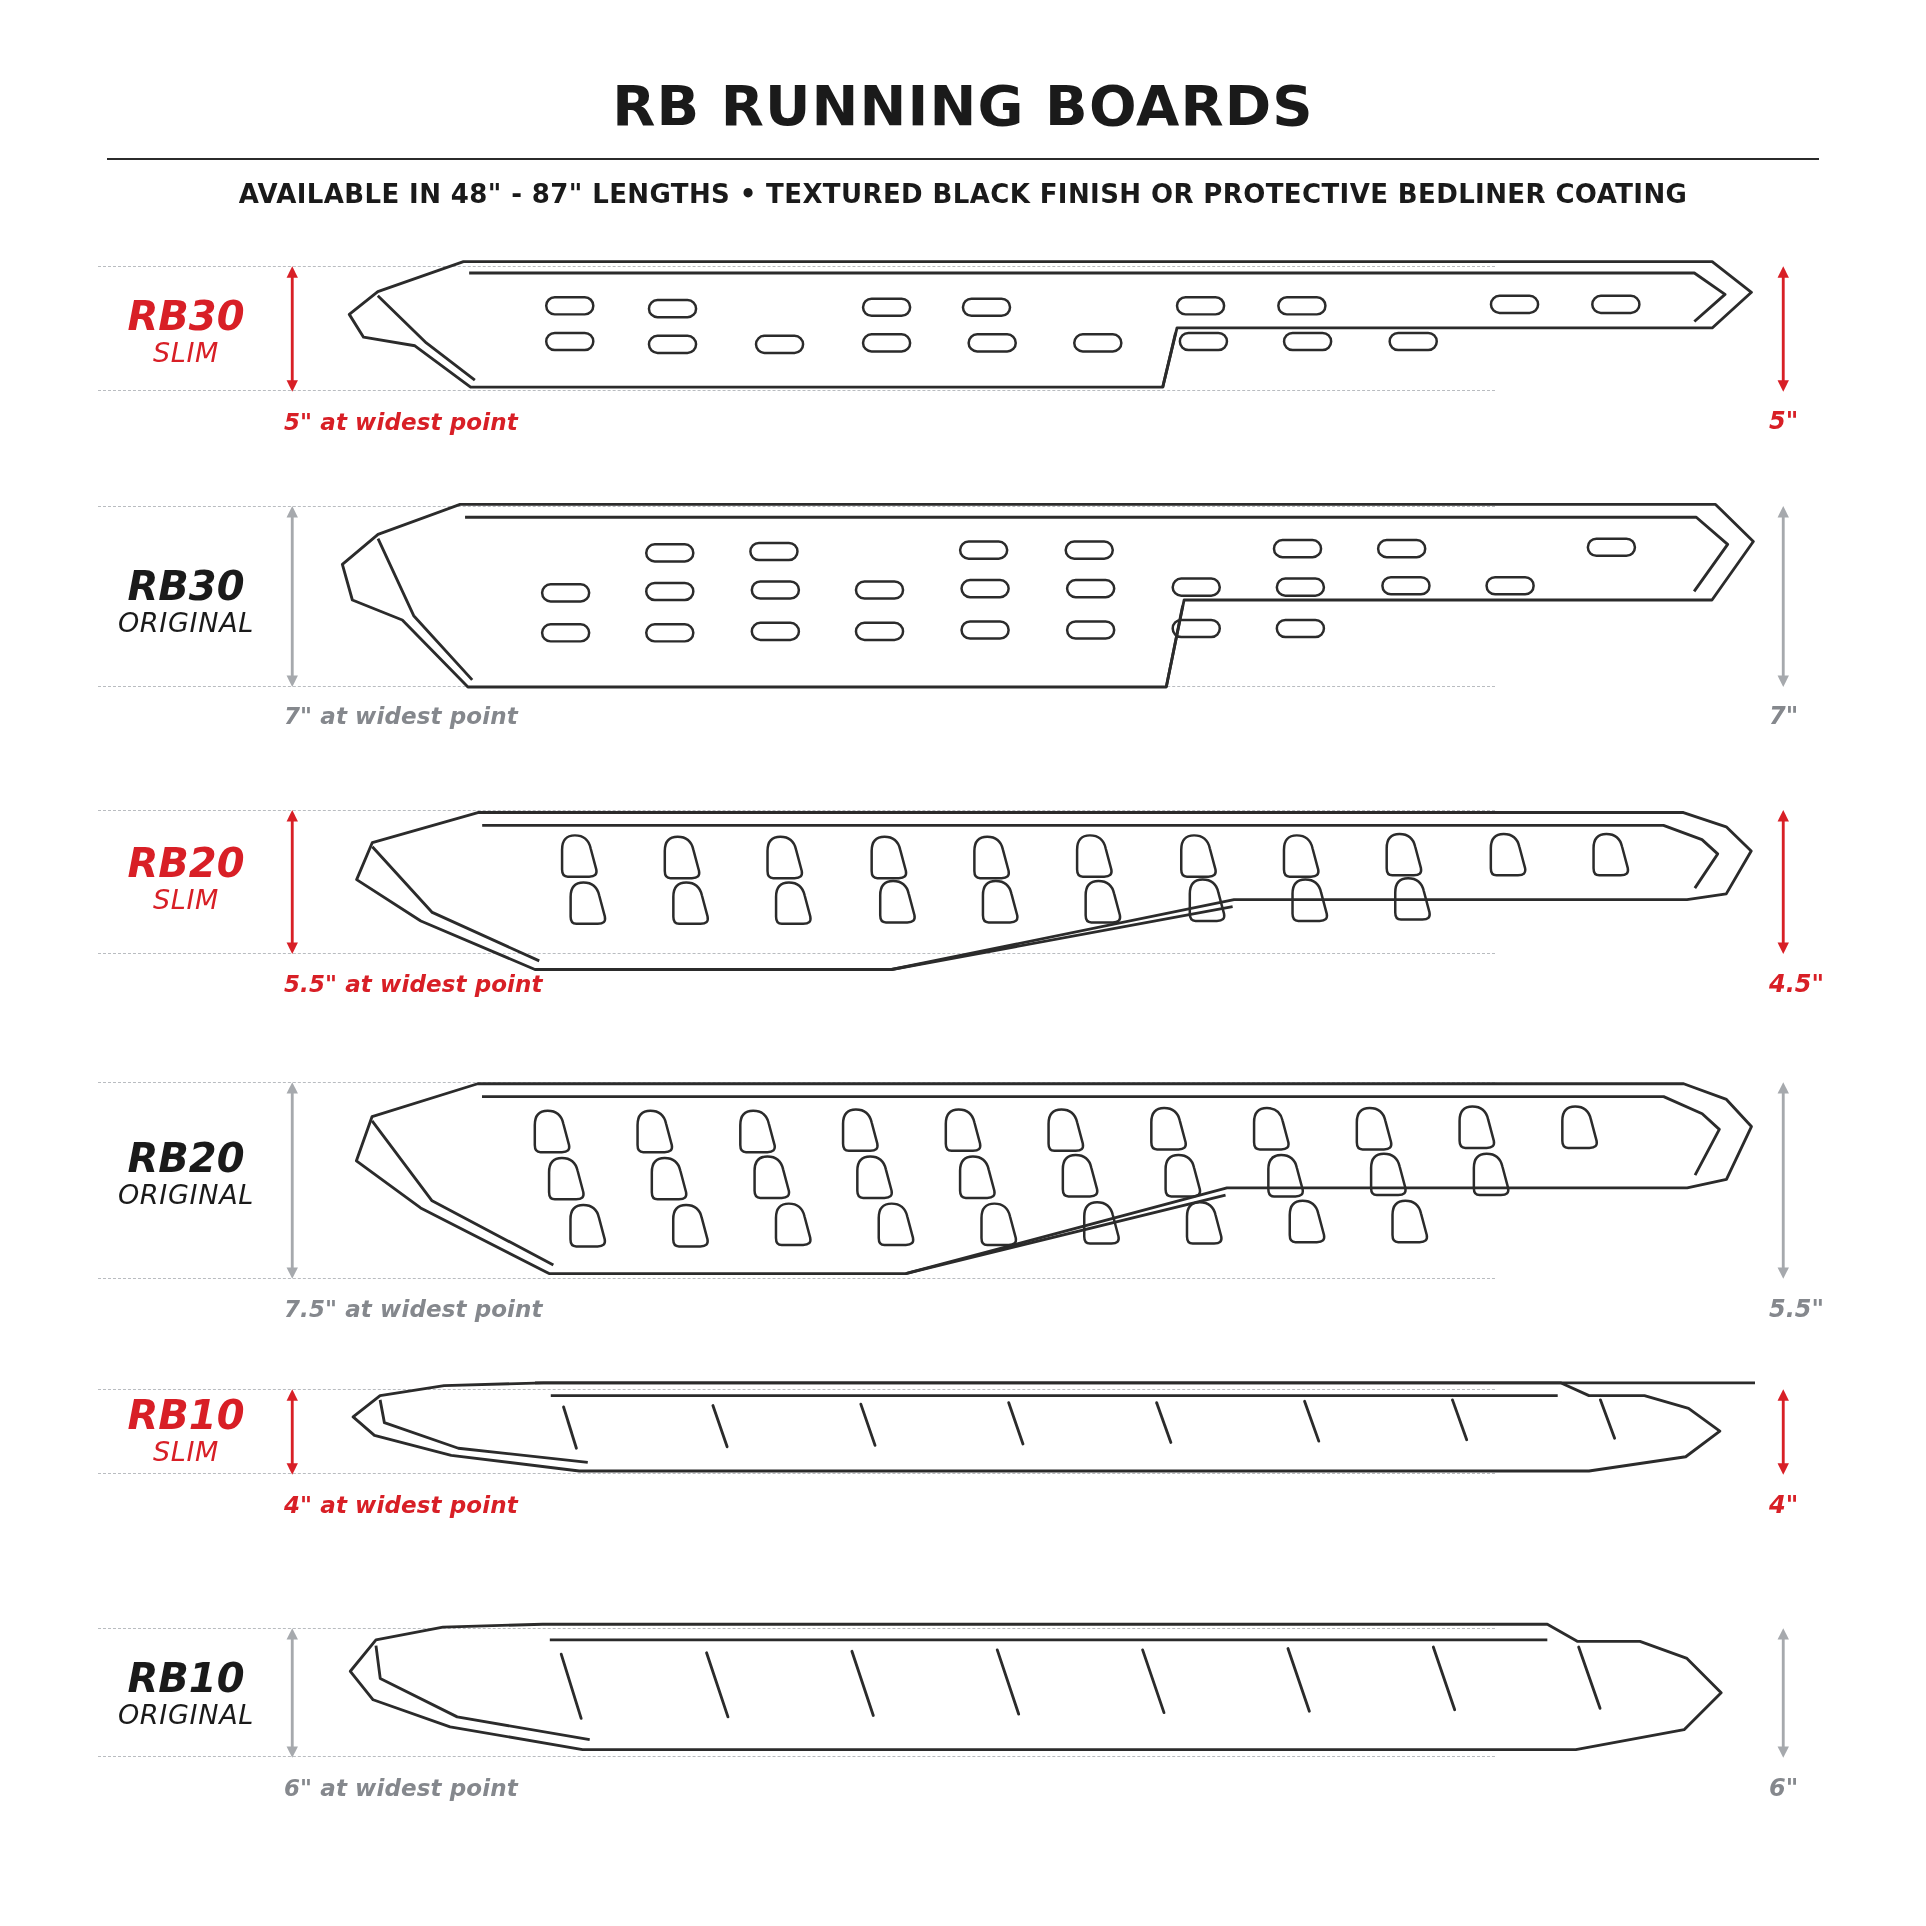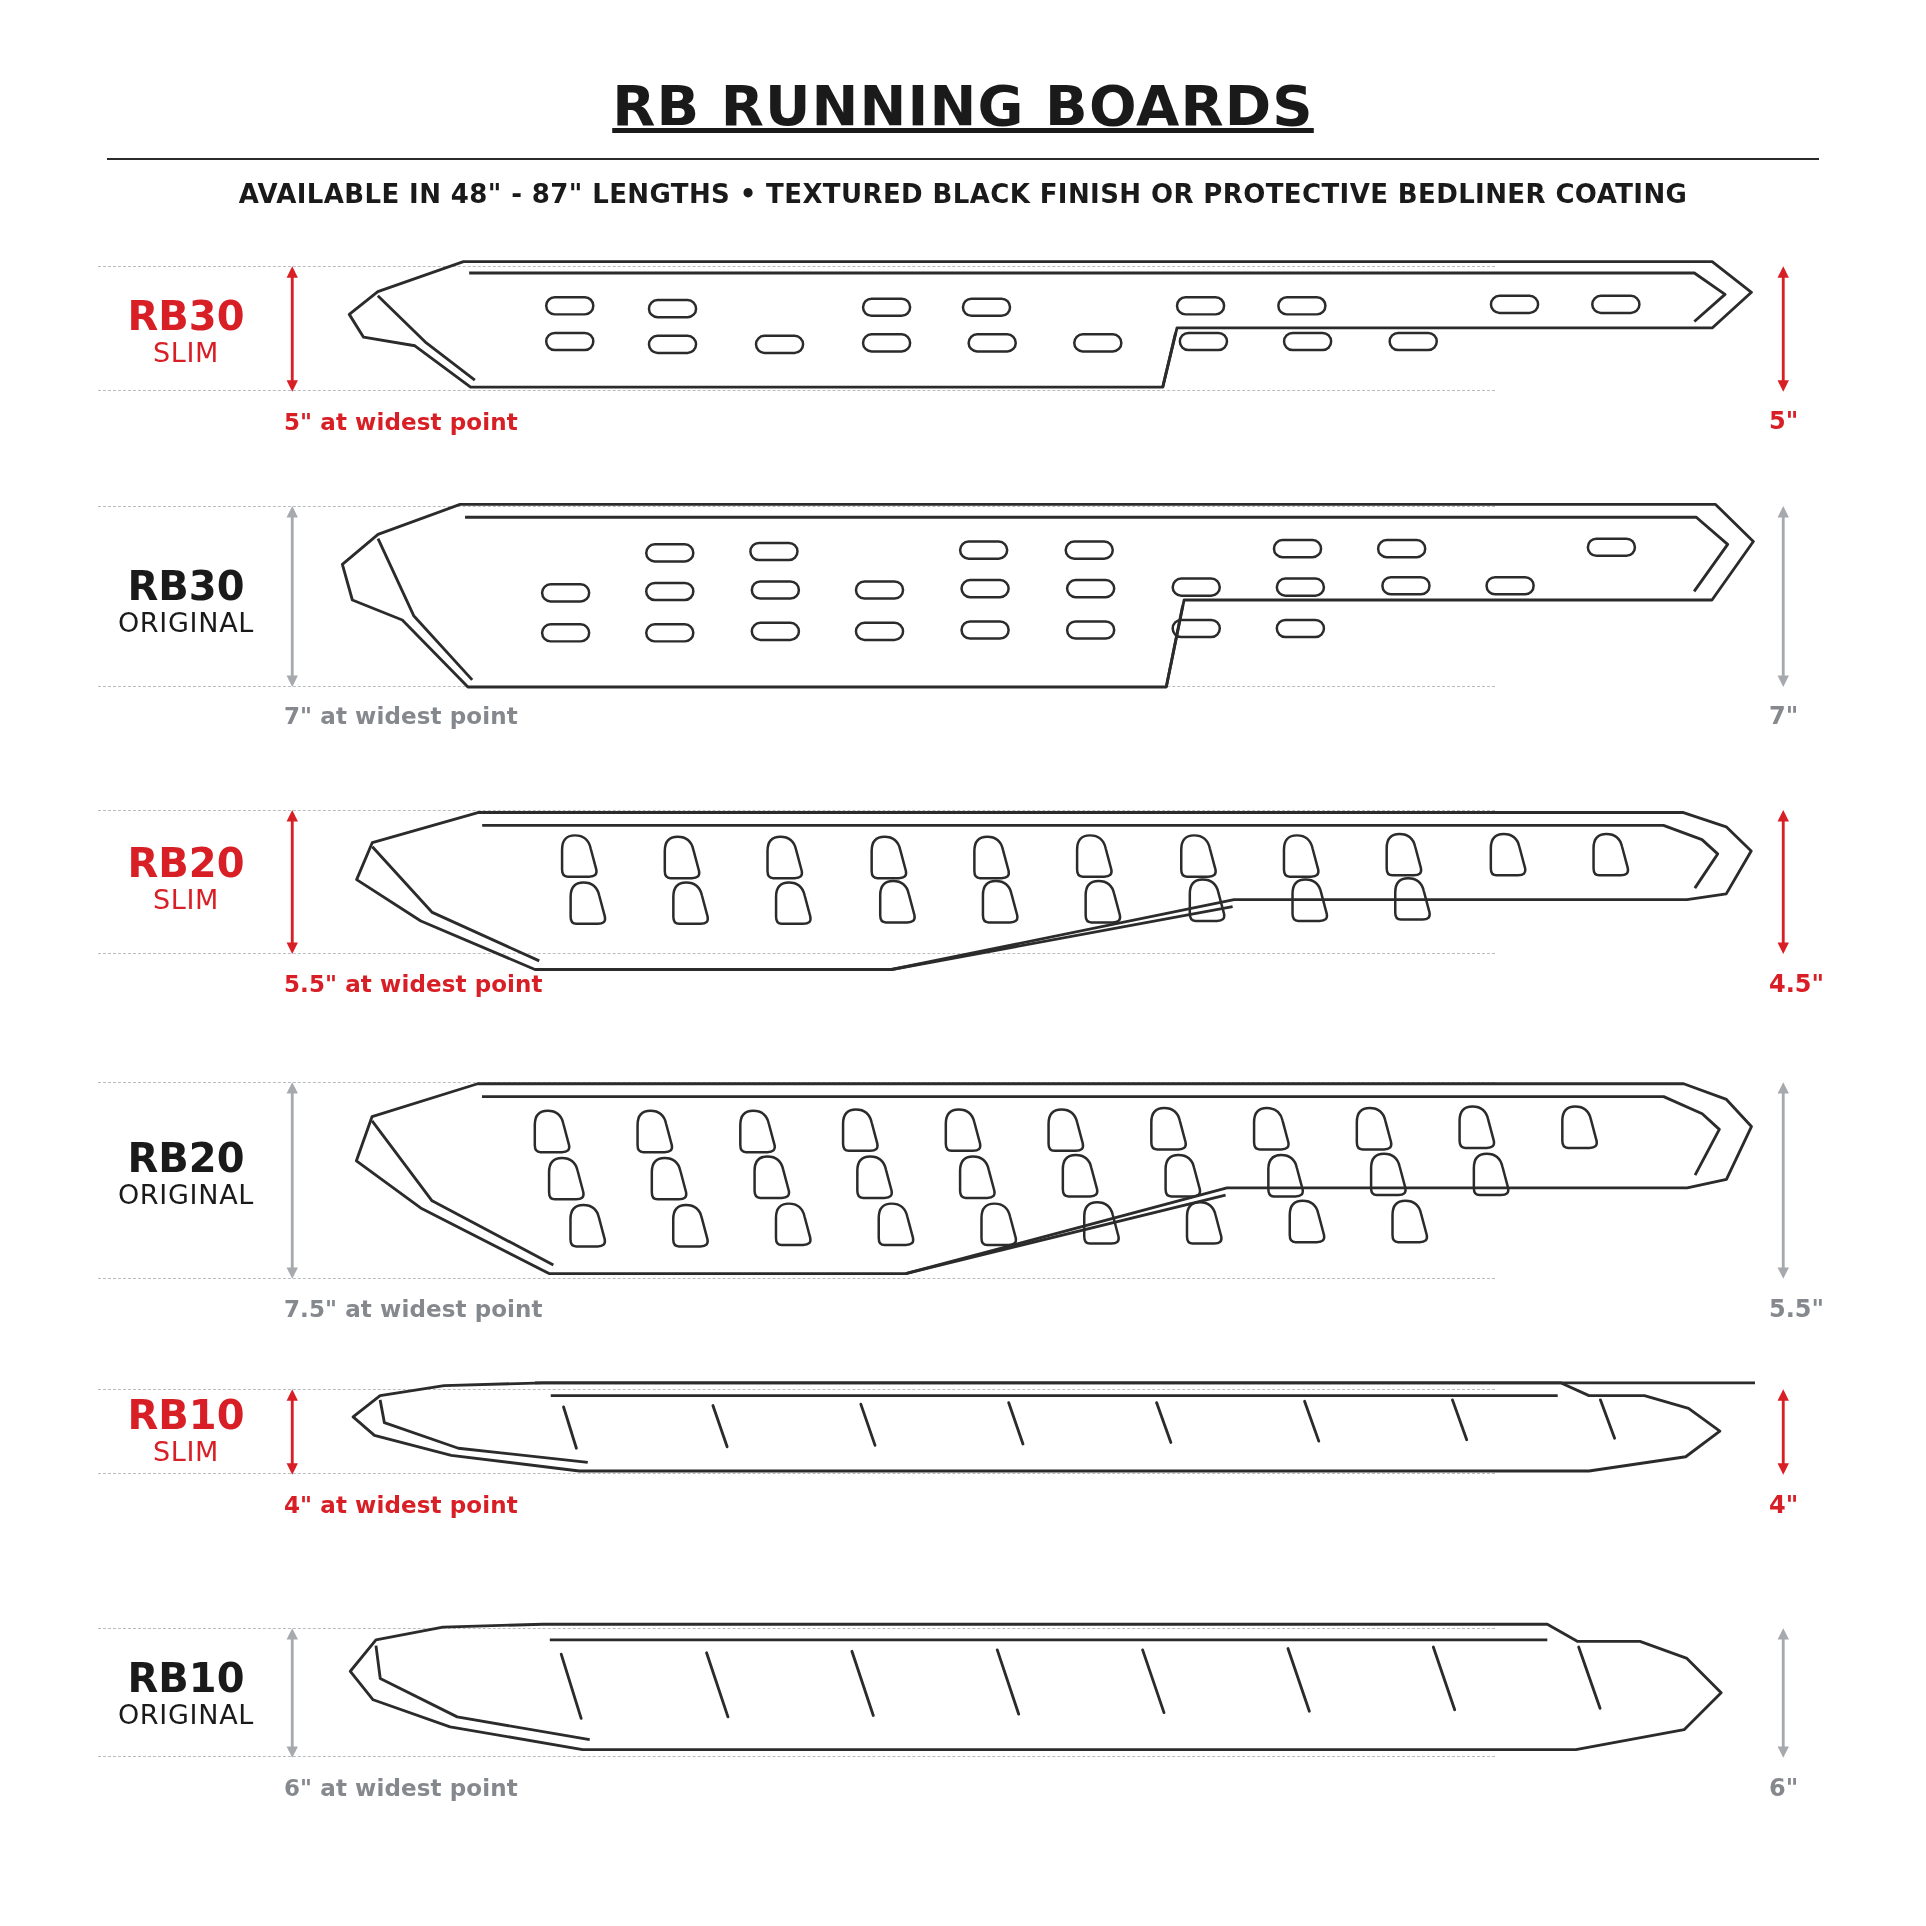--- a/index.html
+++ b/index.html
@@ -22,21 +22,20 @@
   }
   .title {
     text-align: center;
     font-size: 56px;
     font-weight: bold;
     letter-spacing: 1.1px;
     color: #1a1a1a;
     line-height: 1;
     margin: 0 0 24px 0;
     font-family: "DejaVu Sans", sans-serif;
-    text-decoration: underline;
   }
   .rule {
     height: 2.1px;
     background: #2b2b2b;
     width: 100%;
     margin: 0 0 18.5px 0;
   }
   .subtitle {
     text-align: center;
     font-size: 26px;
@@ -48,20 +47,21 @@
   }
 
   
   .rows {
     position: relative;
     margin-top: 44px;
   }
   .row {
     position: relative;
     width: 1588px;
+    font-style: italic;
   }
 
   .label-block {
     position: absolute;
     left: 86px;
     width: 200px;
     text-align: center;
   }
   .label-model {
     font-size: 40px;

